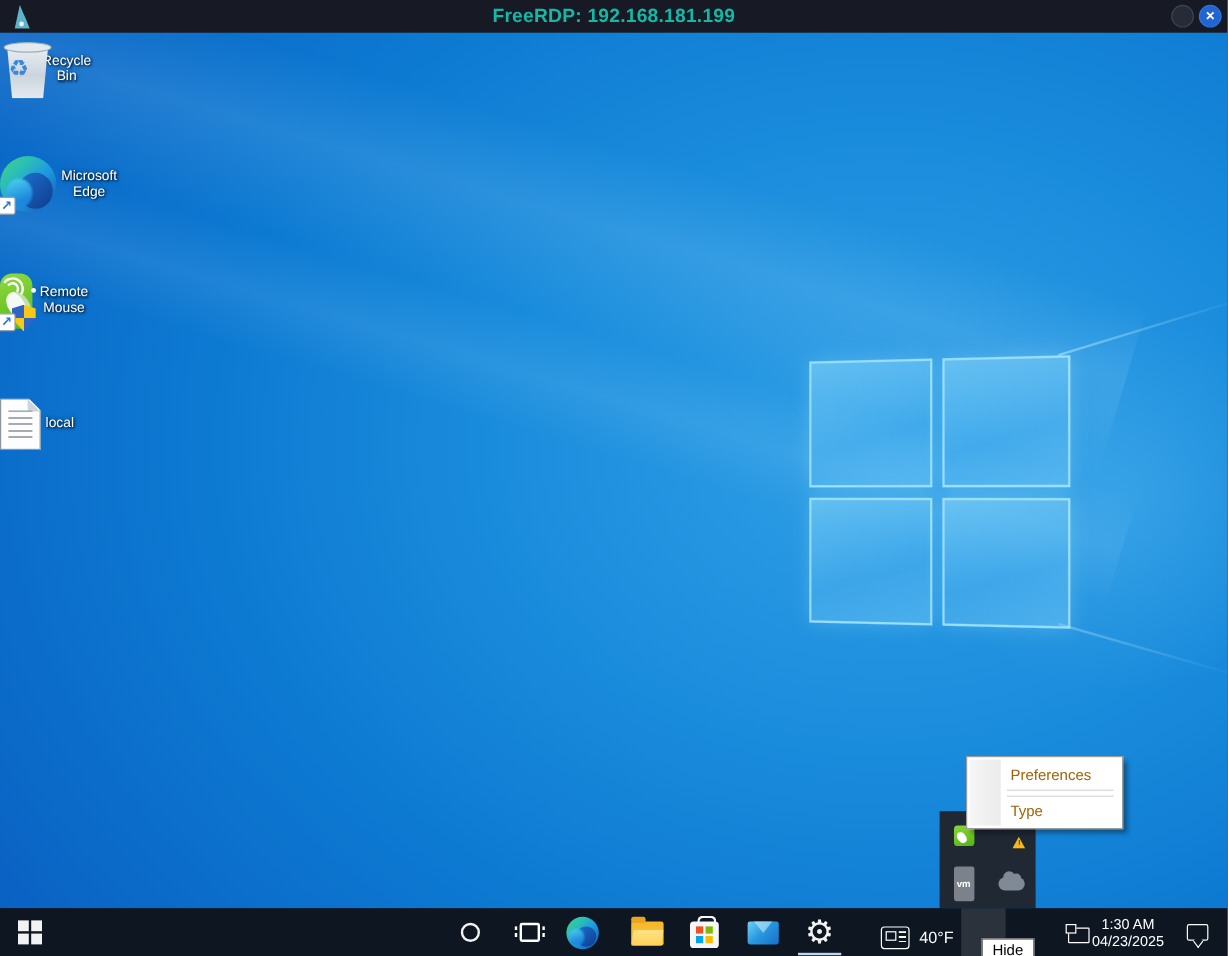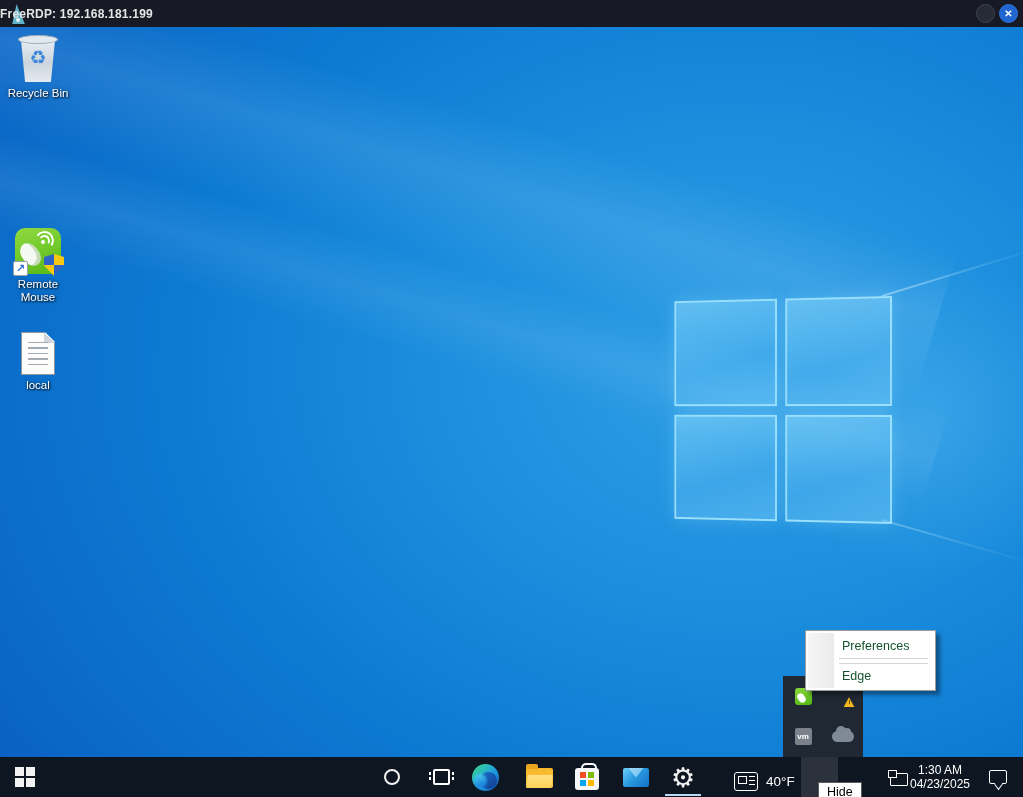--- a/index.html
+++ b/index.html
@@ -4,21 +4,21 @@
 <style>
   * { margin:0; padding:0; box-sizing:border-box; }
   html,body { width:1023px; height:797px; overflow:hidden; font-family:"Liberation Sans",sans-serif; }
   .screen { position:relative; width:1023px; height:797px; background:#000; overflow:hidden; }
 
   
   .titlebar { position:absolute; left:0; top:0; width:1023px; height:27px; background:#171a24; z-index:60; display:flex; align-items:center; }
   .tb-appicon { position:absolute; left:9px; top:4px; width:18px; height:20px;
     background:#5fb3c9; clip-path:polygon(18% 100%, 42% 0%, 55% 30%, 68% 55%, 88% 100%); }
   .tb-appicon::after { content:""; position:absolute; left:7px; bottom:2px; width:4px; height:4px; border-radius:50%; background:#e8f4f8; }
-  .tb-title { position:absolute; left:0; right:0; text-align:left; color:#e5e5e5; font-size:12px; font-weight:600; letter-spacing:.2px; }
+  .tb-title { position:absolute; left:0; right:0; text-align:center; color:#14b8a6; font-size:16px; font-weight:600; letter-spacing:.2px; }
   .tb-btn { position:absolute; top:4px; width:19px; height:19px; border-radius:50%; }
   .tb-min { right:28px; background:#262b37; border:1.5px solid #3d4352; }
   .tb-close { right:5px; background:#2065d0; border:1.5px solid #2a74e0; color:#fff; display:flex; align-items:center; justify-content:center; }
   .tb-close::before { content:"\2715"; font-size:10px; font-weight:bold; }
 
   
   .desktop { position:absolute; left:0; top:27px; width:1023px; height:730px; overflow:hidden;
     background:radial-gradient(115% 125% at 72% 47%, #2f9fe6 0%, #1a8cdc 28%, #0d7ad2 48%, #0b6cc9 64%, #0a5fc2 78%, #0953b8 92%, #0a4cae 100%); }
   .beam { position:absolute; pointer-events:none; }
   .beam1 { left:-220px; top:55px; width:1180px; height:150px; transform:rotate(16.5deg);
@@ -32,21 +32,21 @@
     background:linear-gradient(90deg, rgba(200,240,255,.5), rgba(200,240,255,0)); }
   .ray2 { left:882px; top:492px; width:155px; transform:rotate(16deg);
     background:linear-gradient(90deg, rgba(200,240,255,.35), rgba(200,240,255,0)); }
   .winlogo { position:absolute; left:658px; top:269px; width:234px; height:228px;
     display:grid; grid-template-columns:1fr 1fr; grid-template-rows:1fr 1fr; gap:9px;
     transform:perspective(1100px) rotateY(-13deg); transform-origin:100% 50%; }
   .pane { background:linear-gradient(165deg, rgba(140,218,252,.55), rgba(98,192,246,.36) 60%, rgba(122,206,250,.46));
     border:2px solid rgba(170,234,255,.78); box-shadow:0 0 16px rgba(150,225,255,.28); }
 
   
-  .di { position:absolute; width:76px; display:flex; flex-direction:column; align-items:center; gap:4px; cursor:default; }
+  .di { position:absolute; width:76px; display:flex; align-items:center; gap:4px; cursor:default; }
   .di-label { color:#fff; font-size:11.5px; line-height:13px; text-align:center; max-width:68px;
     text-shadow:1px 1px 2px rgba(0,0,0,.9), 0 0 4px rgba(0,0,0,.45); }
   .art { position:relative; }
 
   
   .rb { width:46px; height:50px; }
   .rb-body { position:absolute; left:4px; top:6px; width:38px; height:43px;
     clip-path:polygon(5% 0,95% 0,84% 100%,16% 100%);
     background:linear-gradient(180deg,#e9eef3 0%,#ccd5dd 55%,#e4eaef 100%); }
   .rb-rim { position:absolute; left:3px; top:2px; width:40px; height:9px; border-radius:50%;
@@ -94,32 +94,32 @@
   .fly-cell { display:flex; align-items:center; justify-content:center; }
   .rm-tray { position:relative; width:17px; height:17px; border-radius:3px; background:linear-gradient(160deg,#8ad63c,#53b613); }
   .rm-tray::before { content:""; position:absolute; left:3px; top:5px; width:7px; height:10px; border-radius:50%/46%;
     background:#fff; transform:rotate(-38deg); }
   .def-tray { position:relative; width:17px; height:18px; }
   .def-shield { width:15px; height:16px; clip-path:polygon(50% 0,96% 13%,96% 55%,50% 100%,4% 55%,4% 13%);
     background:conic-gradient(#f4f6f8 0 25%, #c6ccd4 0 50%, #f4f6f8 0 75%, #c6ccd4 0 100%); }
   .def-warn { position:absolute; right:-3px; bottom:-2px; width:11px; height:10px;
     clip-path:polygon(50% 0,100% 100%,0 100%); background:#f5b81d; }
   .def-warn::after { content:""; position:absolute; left:5px; top:3px; width:1.5px; height:4px; background:#6e5200; }
-  .vm-tray { min-width:17px; height:17px; background:#7b828c; border-radius:2px; color:#fff;
+  .vm-tray { min-width:17px; height:29px; background:#7b828c; border-radius:2px; color:#fff;
     font-size:8px; font-weight:bold; display:flex; align-items:center; justify-content:center; padding:0 2px; }
   .cloud-tray { position:relative; width:22px; height:11px; background:#7f8a96; border-radius:7px; }
   .cloud-tray::before { content:""; position:absolute; left:4px; top:-5px; width:10px; height:10px; border-radius:50%; background:#7f8a96; }
   .cloud-tray::after { content:""; position:absolute; left:11px; top:-3px; width:8px; height:8px; border-radius:50%; background:#7f8a96; }
 
   
   .ctx { position:absolute; left:805px; top:603px; width:131px; height:61px; background:#fff;
     border:1px solid #9b9b9b; box-shadow:4px 4px 4px rgba(0,0,0,.38); z-index:40; padding-top:4px; }
   .ctx-gutter { position:absolute; left:2px; top:2px; bottom:2px; width:26px;
     background:linear-gradient(90deg,#f6f6f6,#ebebeb); }
-  .ctx-item { position:relative; height:22px; line-height:22px; padding-left:36px; font-size:12.5px; color:#14532d; cursor:default; }
+  .ctx-item { position:relative; height:22px; line-height:22px; padding-left:36px; font-size:12.5px; color:#a16207; cursor:default; }
   .ctx-sep { position:relative; height:8px; margin-left:33px; margin-right:7px; }
   .ctx-sep::before, .ctx-sep::after { content:""; position:absolute; left:0; right:0; height:1px; background:#d6d6d6; }
   .ctx-sep::before { top:1px; } .ctx-sep::after { bottom:1px; }
 
   
   .taskbar { position:absolute; left:0; top:757px; width:1023px; height:40px; background:#0e1621; z-index:20; }
   .start { position:absolute; left:0; top:0; width:50px; height:40px; display:flex; align-items:center; justify-content:center; }
   .start-logo { display:grid; grid-template-columns:9px 9px; grid-template-rows:9px 9px; gap:2px; }
   .start-logo span { background:#f2f2f2; }
   .searchbox { position:absolute; left:54px; top:1px; width:314px; height:38px; background:#f3f4f5;
@@ -204,20 +204,27 @@
 
     <div class="di" style="left:0;top:6px;">
       <div class="art rb">
         <div class="rb-body"></div>
           <div class="rb-rim"></div>
           <div class="rb-glyph"></div>
       </div>
       <div class="di-label">Recycle Bin</div>
     </div>
 
+    <div class="di" style="left:0;top:103px;">
+      <div class="art" style="width:47px;height:47px;">
+        <div class="edge"></div>
+        <span class="sc-arrow"></span>
+      </div>
+      <div class="di-label">Microsoft Edge</div>
+    </div>
 
     <div class="di" style="left:0;top:201px;">
       <div class="art rm">
         <div class="rm-mouse"></div>
           <div class="rm-dot"></div>
         <div class="rm-arc rm-arc1"></div>
           <div class="rm-arc rm-arc2"></div>
         <span class="uac"></span>
         <span class="sc-arrow"></span>
       </div>
@@ -243,21 +250,21 @@
         </div>
       <div class="fly-cell">
           <span class="cloud-tray"></span>
         </div>
     </div>
 
     <div class="ctx">
       <div class="ctx-gutter"></div>
       <div class="ctx-item">Preferences</div>
       <div class="ctx-sep"></div>
-      <div class="ctx-item">Edge</div>
+      <div class="ctx-item">Type</div>
     </div>
   </div>
 
   <div class="taskbar">
     <div class="start">
       <div class="start-logo">
           <span></span>
           <span></span>
           <span></span>
           <span></span>

